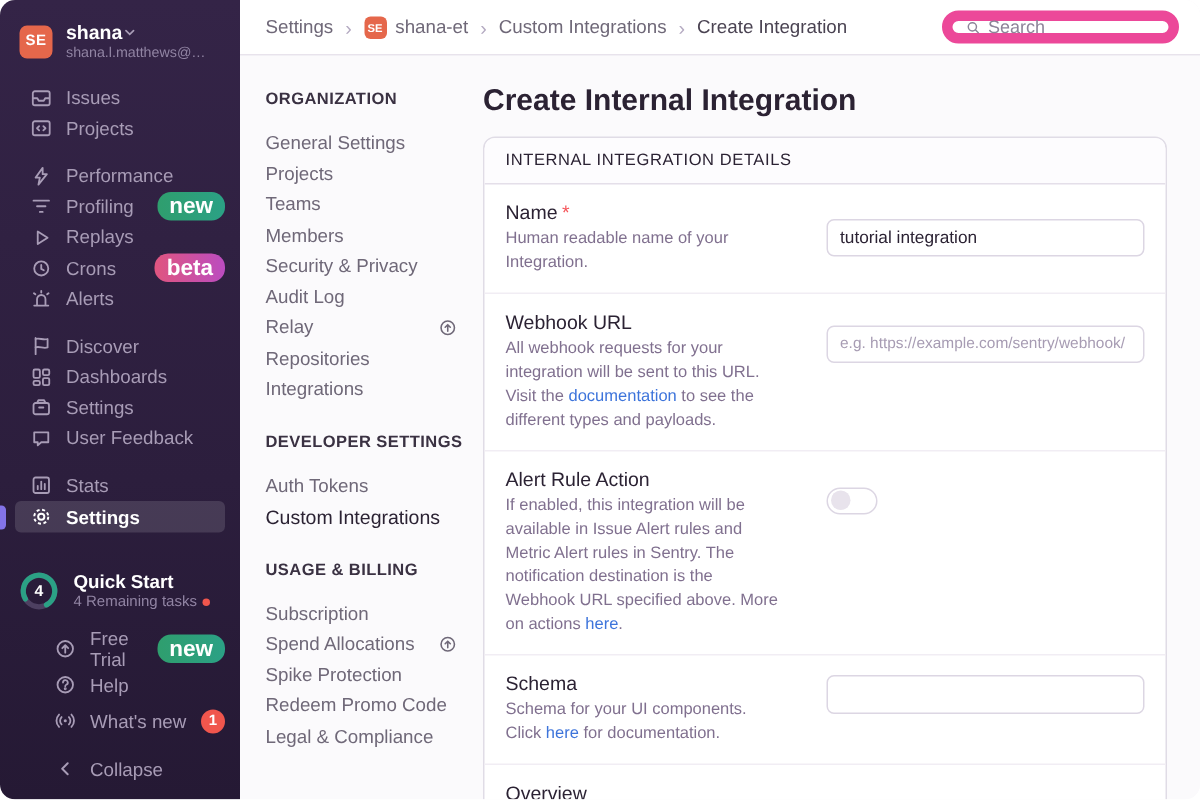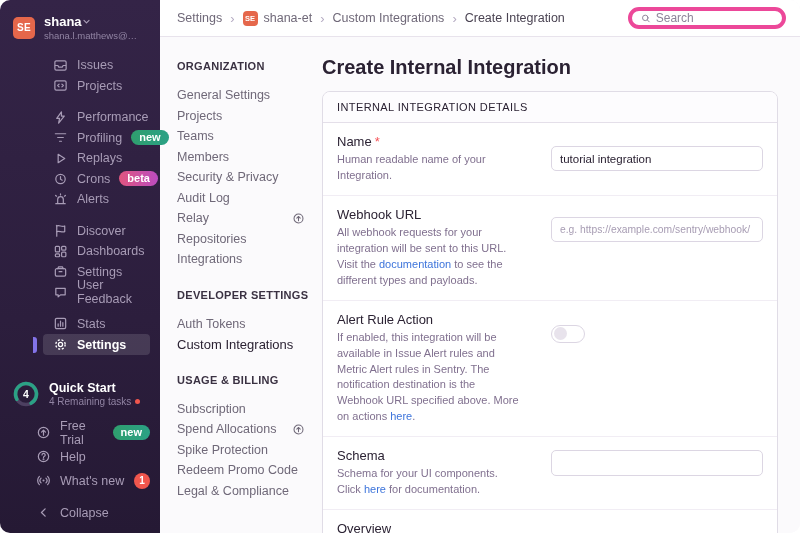--- a/index.html
+++ b/index.html
@@ -8,30 +8,30 @@
 
   
   .sidebar { width:160px; flex:none; background:linear-gradient(180deg,#342447 0%,#2c1e3d 60%,#251934 100%);
              color:#a89cb6; display:flex; flex-direction:column; padding:14px 0 10px; }
   .user { display:flex; gap:9px; padding:0 12px 0 13px; align-items:center; }
   .avatar { width:22px; height:22px; border-radius:5px; background:#e5674b; color:#fff; font-size:10px;
             font-weight:bold; display:flex; align-items:center; justify-content:center; flex:none; letter-spacing:.3px; }
   .user-meta { min-width:0; }
   .user-name { color:#fff; font-size:13px; font-weight:bold; display:flex; align-items:center; gap:0; }
   .user-email { color:#9184a3; font-size:9.5px; margin-top:1px; white-space:nowrap; overflow:hidden; }
-  .nav { margin-top:14px; display:flex; flex-direction:column;padding-left:33px; }
+  .nav { margin-top:14px; display:flex; flex-direction:column; }
   .nav-item { height:20.5px; display:flex; align-items:center; gap:9px; padding:0 10px 0 20px;
               font-size:12.5px; color:#a89cb6; cursor:pointer; position:relative; }
   .nav-item .ico { width:15px; height:15px; flex:none; display:flex; align-items:center; justify-content:center; }
   .nav-item svg { display:block; }
   .nav-gap { height:11px; }
   .nav-item.active { margin:0 10px; padding:0 0 0 10px; background:rgba(255,255,255,.13); border-radius:4px;
                      color:#fff; font-weight:bold; height:21px; }
   .active-bar { position:absolute; left:-10px; top:2.5px; width:4px; height:16px; border-radius:0 3px 3px 0; background:#8373e8; }
-  .pill { font-size:11px; font-weight:bold; color:#fff; border-radius:9px; padding:2px 8px; margin-left:auto; line-height:1; }
+  .pill { font-size:15px; font-weight:bold; color:#fff; border-radius:9px; padding:2px 8px; margin-left:auto; line-height:1; }
   .pill-new { background:linear-gradient(90deg,#2f9e6e,#2ba185); }
   .pill-beta { background:linear-gradient(90deg,#e0557f,#bb4cc0); }
   .count-badge { margin-left:auto; width:16px; height:16px; border-radius:50%; background:#f0564d; color:#fff;
                  font-size:10px; font-weight:bold; display:flex; align-items:center; justify-content:center; }
   .quickstart { margin-top:auto; display:flex; align-items:center; gap:9px; padding:0 12px 2px 12px; }
   .qs-ring { position:relative; width:28px; height:28px; flex:none; }
   .qs-ring svg { display:block; }
   .qs-count { position:absolute; inset:0; display:flex; align-items:center; justify-content:center;
               color:#fff; font-size:10.5px; font-weight:bold; }
   .qs-title { color:#fff; font-size:12.5px; font-weight:bold; }
@@ -45,21 +45,21 @@
   .content { flex:1; display:flex; flex-direction:column; background:#fbfafc; min-width:0; }
   .topbar { height:37px; flex:none; background:#fff; border-bottom:1px solid #e8e3ec; display:flex;
             align-items:center; padding:0 14px 0 17px; }
   .crumbs { display:flex; align-items:center; gap:8px; font-size:12.5px; color:#6f6878; }
   .crumb { cursor:pointer; }
   .crumb-sep { color:#b5abc2; font-size:13px; }
   .crumb-org { display:flex; align-items:center; gap:6px; }
   .crumb-chip { width:15px; height:15px; border-radius:4px; background:#e5674b; color:#fff; font-size:7.5px;
                 font-weight:bold; display:flex; align-items:center; justify-content:center; }
   .crumb-current { color:#4a4352; }
-  .search-box { margin-left:auto; width:158px; height:22px; border:4px solid #ec4899; border-radius:12px;
+  .search-box { margin-left:auto; width:158px; height:22px; border:7px solid #ec4899; border-radius:12px;
                 background:#fff; display:flex; align-items:center; gap:5px; padding:0 9px; color:#8d8499; }
   .search-box input { border:none; outline:none; width:100%; font-size:12px; color:#4a4352; background:transparent;
                       font-family:"Liberation Sans", sans-serif; }
   .search-box input::placeholder { color:#8d8499; }
 
   .body { flex:1; display:flex; min-height:0; }
 
   
   .subnav { width:150px; flex:none; padding:23px 0 0 17px; }
   .subnav-heading { font-size:11px; font-weight:bold; color:#3a3142; letter-spacing:.3px; margin-bottom:13px; }

